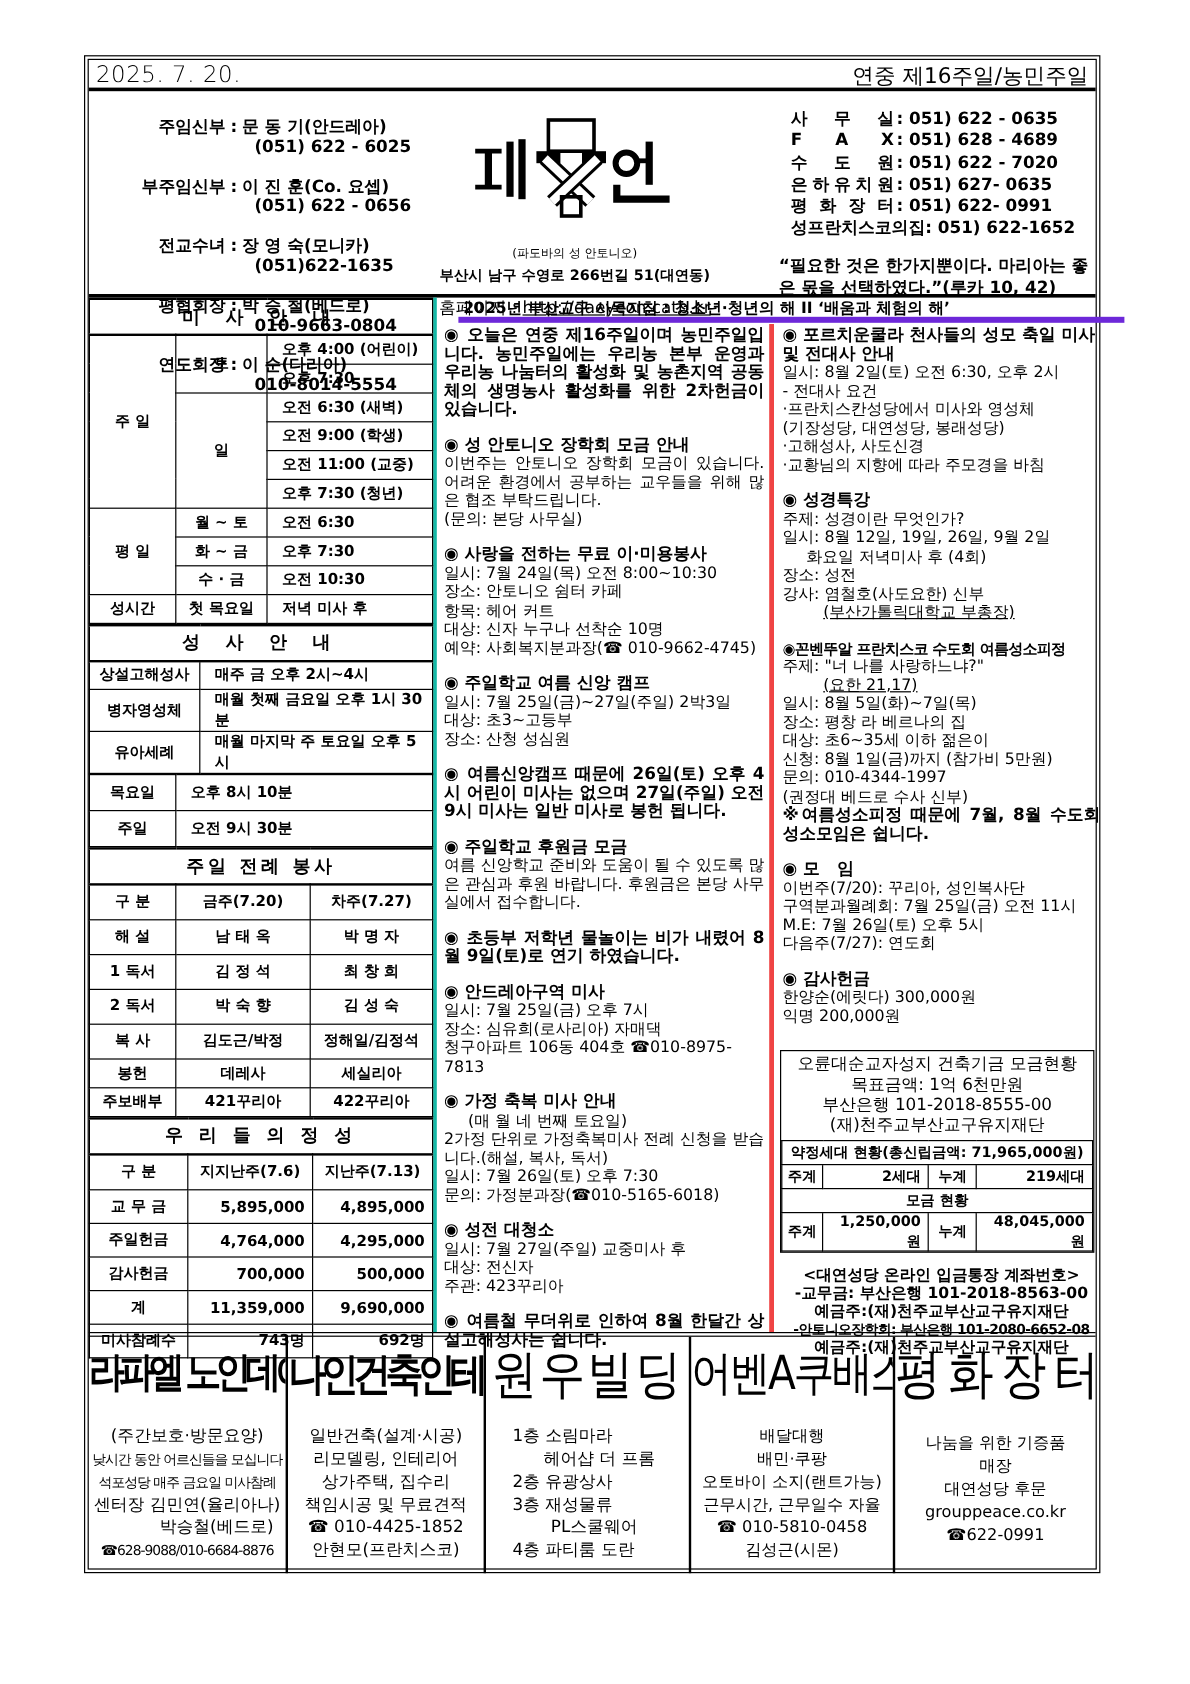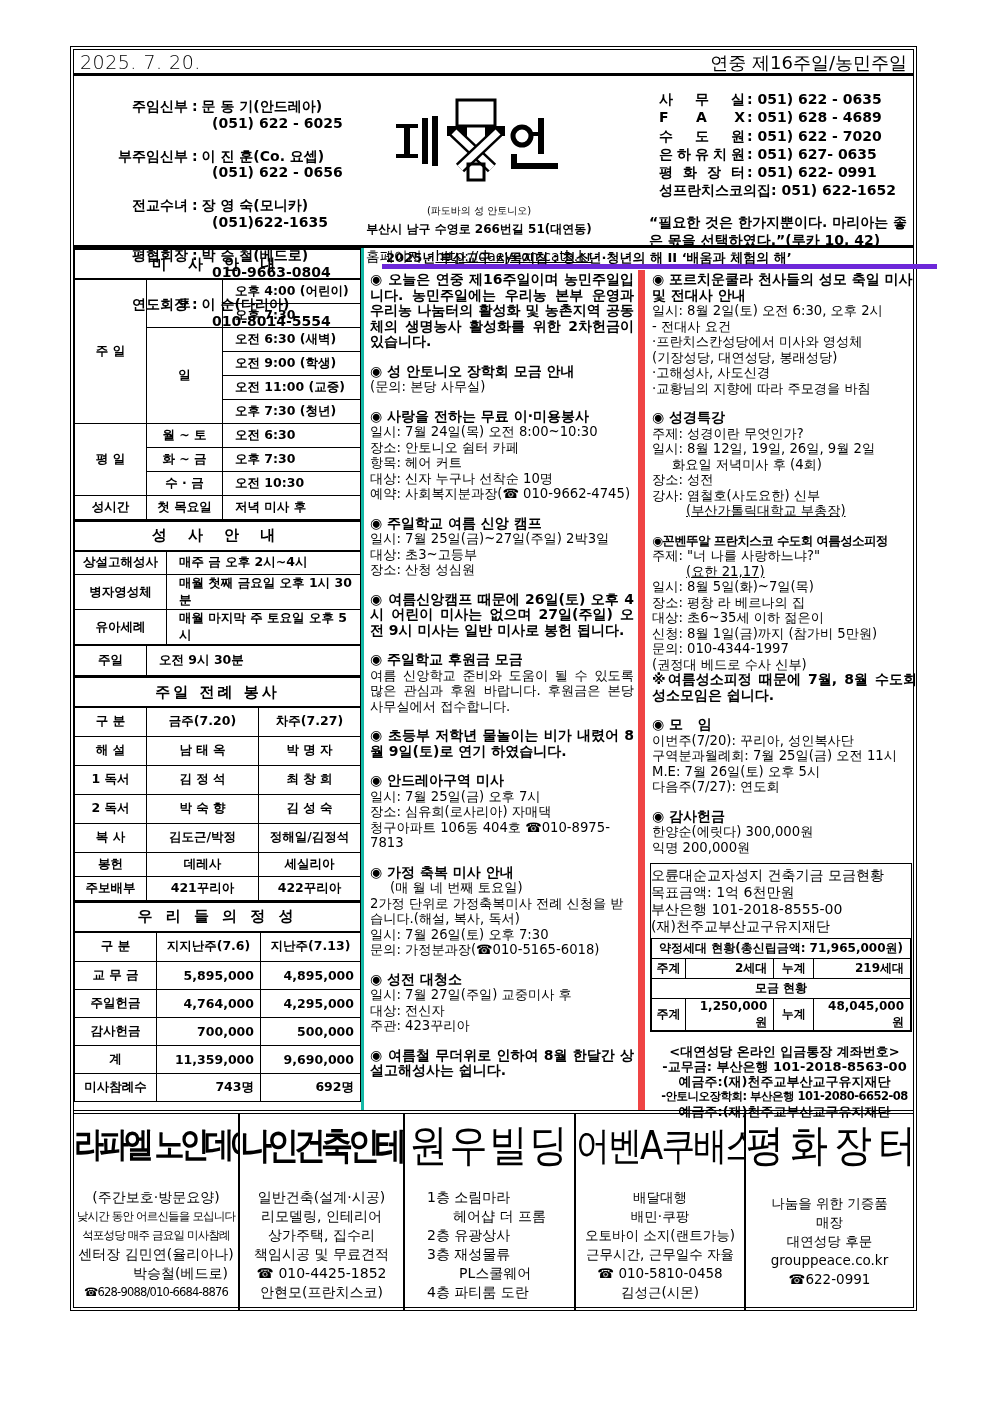--- a/index.html
+++ b/index.html
@@ -26,30 +26,30 @@
 
   .leftcol { position: absolute; left: 0; top: 198px; width: 290px; height: 862px; border-right: 3px solid #14b8a6; }
   table { border-collapse: collapse; width: 100%; font-size: 12.5px; font-weight: bold; }
   td { border: 1px solid #000; text-align: center; height: 24px; padding: 0 2px; }
   .sechead td { font-size: 15px; letter-spacing: 8px; height: 30px; border-top: 2px solid #000; border-bottom: 2px solid #000; }
   td.l { text-align: left; padding-left: 12px; }
   td.r { text-align: right; padding-right: 6px; }
 
   .midcol { position: absolute; left: 292px; top: 198px; width: 555px; height: 862px; }
   .guideline { position: absolute; left: 16px; top: 0; width: 100%; height: 21px; font-size: 13px; font-weight: bold; padding-left: 4px; line-height: 20px; border-bottom: 5px solid #6d28d9; white-space: nowrap; }
-  .col-a { position: absolute; left: 0; top: 22px; width: 279px; padding: 2px 4px 0 4px; font-size: 13.2px; line-height: 15.5px; border-right: 7px solid #ef4444; height: 840px; }
+  .col-a { position: absolute; left: 0; top: 22px; width: 279px; padding: 2px 4px 0 4px; font-size: 13.2px; line-height: 15.5px; border-right: 4px solid #ef4444; height: 840px; }
   .col-b { position: absolute; left: 280px; top: 22px; width: 275px; padding: 2px 4px 0 6px; font-size: 13.2px; line-height: 15.5px; }
   .sec { margin-bottom: 14px; }
   .sec .title { font-weight: bold; font-size: 14px; }
   .sec .bold { font-weight: bold; font-size: 14px; text-align: justify; }
   .indent { padding-left: 20px; }
   .indent2 { padding-left: 34px; text-decoration: underline; }
 
   .fundbox { border: 1px solid #000; margin: 2px 0 0 -2px; width: 262px; font-size: 13px; }
-  .fundbox .head { font-weight: normal; line-height: 17px; padding: 3px 0; font-size: 14px; }
+  .fundbox .head { text-align: center; font-weight: normal; line-height: 17px; padding: 3px 0; font-size: 14px; }
   .fundbox table td { height: 20px; font-size: 12px; font-weight: bold; }
   .account { margin-top: 12px; text-align: center; font-size: 13px; font-weight: bold; line-height: 15px; }
 
   .ads { position: absolute; left: 0; top: 1060px; width: 100%; height: 201px; border-top: 4px double #000; display: flex; }
   .ad { border-right: 2px solid #000; height: 100%; text-align: center; overflow: hidden; }
   .ad:last-child { border-right: none; }
   .ad .big { font-size: 37px; font-weight: bold; line-height: 54px; letter-spacing: -3px; white-space: nowrap; transform: scaleY(1.15); margin-top: 4px; }
   .ad .lines { font-size: 14px; line-height: 19px; margin-top: 16px; }
   .ad .small { font-size: 11.5px; letter-spacing: -0.8px; }
 </style>
@@ -235,20 +235,24 @@
     </tbody>
       </table>
 
     <table>
       <colgroup>
           <col style="width:72px">
           <col>
         </colgroup>
       <tbody>
       <tr>
+            <td style="height:30px">목요일</td>
+            <td class="l">오후 8시 10분</td>
+          </tr>
+      <tr>
             <td style="height:30px">주일</td>
             <td class="l">오전 9시 30분</td>
           </tr>
     </tbody>
       </table>
 
     <table>
       <colgroup>
           <col style="width:72px">
           <col style="width:112px">
@@ -342,20 +346,21 @@
 
   <div class="midcol">
     <div class="guideline">2025년 부산교구 사목지침 : 청소년·청년의 해 II ‘배움과 체험의 해’</div>
 
     <div class="col-a">
       <div class="sec">
           <div class="bold">◉ 오늘은 연중 제16주일이며 농민주일입니다. 농민주일에는 우리농 본부 운영과 우리농 나눔터의 활성화 및 농촌지역 공동체의 생명농사 활성화를 위한 2차헌금이 있습니다.</div>
         </div>
       <div class="sec">
         <div class="title">◉ 성 안토니오 장학회 모금 안내</div>
+        <div style="text-align:justify">이번주는 안토니오 장학회 모금이 있습니다. 어려운 환경에서 공부하는 교우들을 위해 많은 협조 부탁드립니다.</div>
         <div>(문의: 본당 사무실)</div>
       </div>
       <div class="sec">
         <div class="title">◉ 사랑을 전하는 무료 이·미용봉사</div>
         <div>일시: 7월 24일(목) 오전 8:00~10:30</div>
           <div>장소: 안토니오 쉼터 카페</div>
           <div>항목: 헤어 커트</div>
           <div>대상: 신자 누구나 선착순 10명</div>
           <div>예약: 사회복지분과장(☎ 010-9662-4745)</div>
       </div>
@@ -430,21 +435,21 @@
           <div>(권정대 베드로 수사 신부)</div>
         <div class="bold">※여름성소피정 때문에 7월, 8월 수도회 성소모임은 쉽니다.</div>
       </div>
       <div class="sec">
         <div class="title" style="white-space:pre">◉ 모   임</div>
         <div>이번주(7/20): 꾸리아, 성인복사단</div>
           <div>구역분과월례회: 7월 25일(금) 오전 11시</div>
           <div>M.E: 7월 26일(토) 오후 5시</div>
           <div>다음주(7/27): 연도회</div>
       </div>
-      <div class="sec" style="margin-bottom:8px">
+      <div class="sec" style="margin-bottom:20px">
         <div class="title">◉ 감사헌금</div>
         <div>한양순(에릿다) 300,000원</div>
           <div>익명 200,000원</div>
       </div>
 
       <div class="fundbox">
         <div class="head">
           <div>오륜대순교자성지 건축기금 모금현황</div>
           <div>목표금액: 1억 6천만원</div>
           <div>부산은행 101-2018-8555-00</div>

